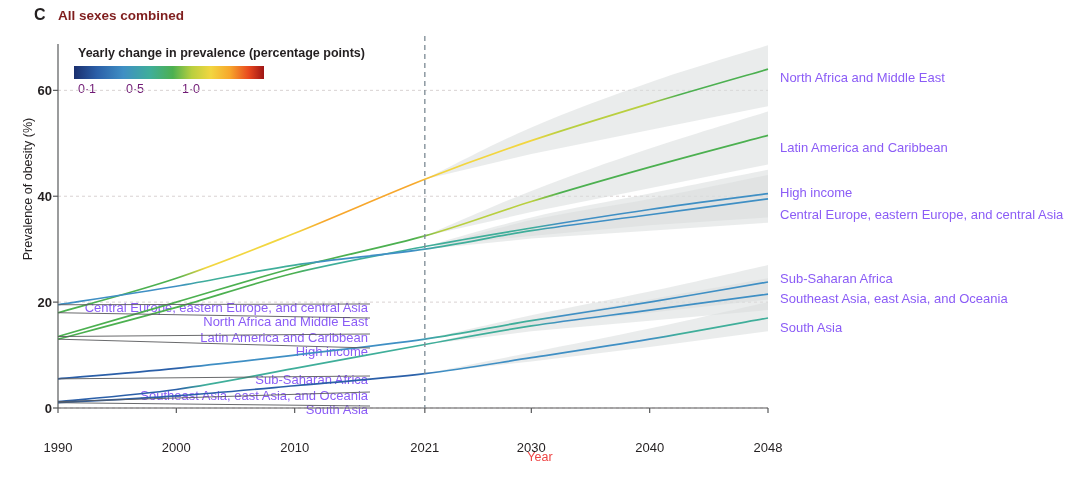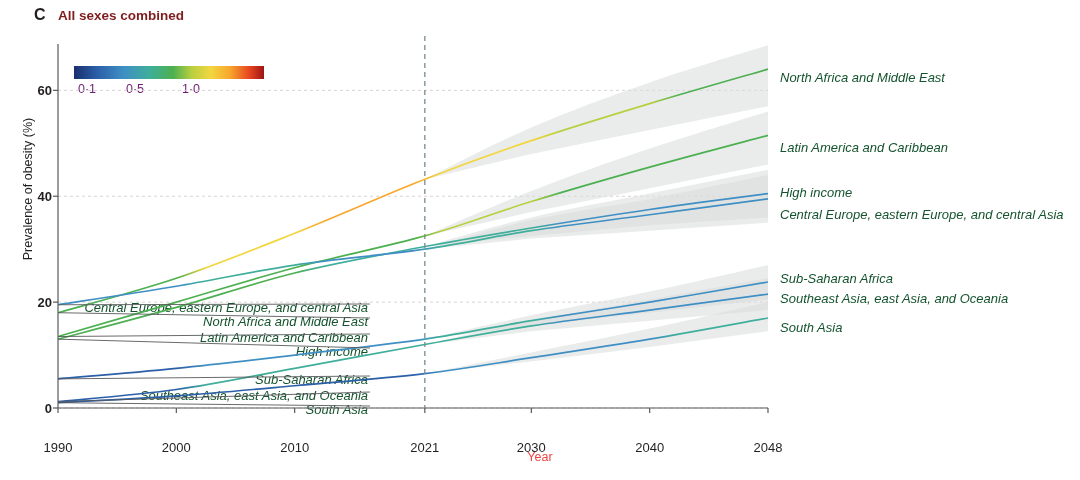--- a/index.html
+++ b/index.html
@@ -11,32 +11,33 @@
   .ylabel{position:absolute;left:-92px;top:182px;width:240px;text-align:center;
           transform:rotate(-90deg);transform-origin:center center;font-size:12.5px;color:#231f20;}
   .xlabel{position:absolute;left:540px;top:450px;font-size:12.5px;color:#ef4444;transform:translateX(-50%);}
   .ytick{position:absolute;right:0;font-size:13px;color:#231f20;text-align:right;width:40px;transform:translateY(-50%);font-weight:bold;}
   .xtick{position:absolute;top:440px;font-size:13px;color:#231f20;transform:translateX(-50%);}
   .legend-title{position:absolute;left:78px;top:46px;font-size:12.5px;font-weight:bold;color:#231f20;}
   .cbar{position:absolute;left:74px;top:66px;width:190px;height:13px;
         background:linear-gradient(90deg,#1a2f6e 0%,#2b5fa8 12%,#3f8fc4 26%,#3fae9a 40%,
         #4cb050 52%,#b9cf3f 62%,#f2d640 72%,#f7a72c 82%,#e8481f 92%,#9e1515 100%);}
   .cbar-tick{position:absolute;font-size:12.5px;color:#701a75;}
-  .series-label{position:absolute;font-size:13px;color:#14532d;white-space:nowrap;font-style:italic;}
+  .series-label{position:absolute;font-size:13px;color:#8b5cf6;white-space:nowrap;}
   .series-label.right{text-align:left;}
   .series-label.left{text-align:right;transform:translateX(-100%);}
 </style>
 </head>
 <body>
 
 <div id="chart-root">
 
   <span class="panel-letter">C</span>
   <span class="panel-title">All sexes combined</span>
 
+  <span class="legend-title">Yearly change in prevalence (percentage points)</span>
   <div class="cbar"></div>
   <span class="cbar-tick" style="left:78px;top:82px;">0·1</span>
   <span class="cbar-tick" style="left:126px;top:82px;">0·5</span>
   <span class="cbar-tick" style="left:182px;top:82px;">1·0</span>
 
   <div class="ylabel">Prevalence of obesity (%)</div>
   <div class="xlabel">Year</div>
 
   <div id="ytick-layer">
       <div class="ytick" style="left: 12px; top: 408px;">0</div>

